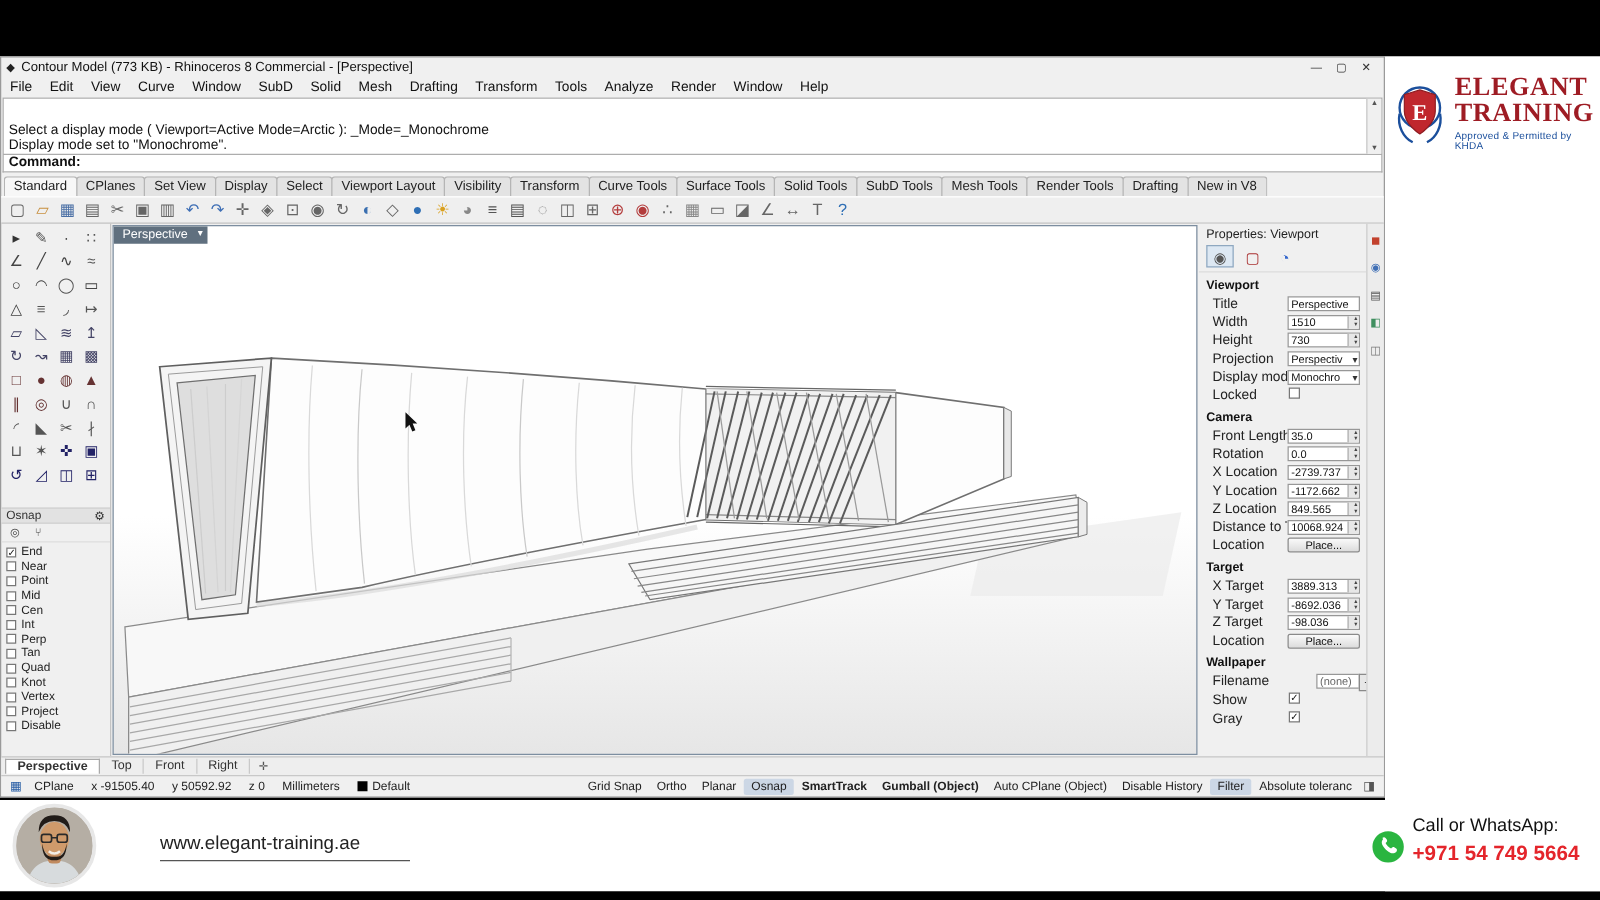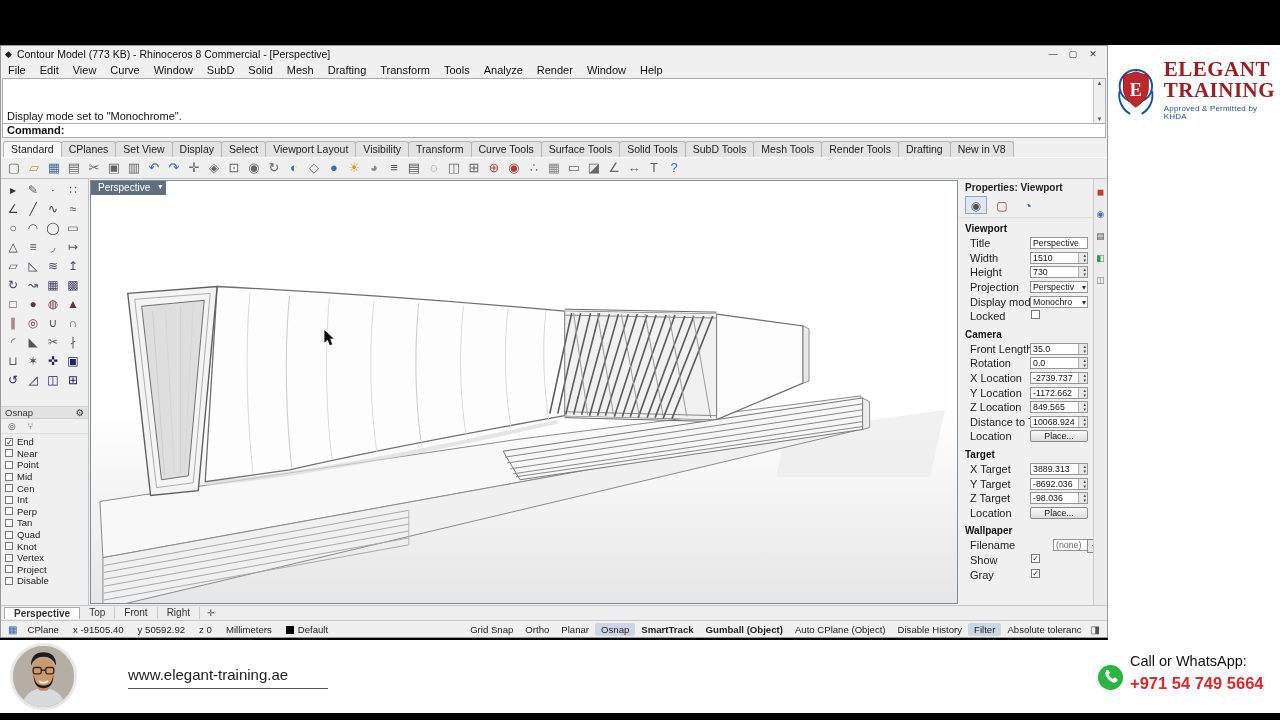--- a/index.html
+++ b/index.html
@@ -46,21 +46,21 @@
 
   .viewport { flex:1; position:relative; margin:1px; border:1px solid #7d8ea0;
               background:linear-gradient(#ffffff 55%, #e6e6e6); overflow:hidden; }
   .vp-label { position:absolute; top:0; left:0; z-index:5; background:#60707f; color:#fff;
               font-size:10px; padding:1px 16px 2px 7px; }
   .vp-label::after { content:"▾"; position:absolute; right:4px; top:1px; font-size:8px; }
   svg.model { position:absolute; inset:0; width:100%; height:100%; }
 
   
   .props { width:134px; background:#f0f0f0; font-size:9.5px; overflow:hidden; }
-  .props-header { font-size:10px; color:#222; padding:3px 6px 1px;font-weight:bold; }
+  .props-header { font-size:10px; color:#222; padding:3px 6px 1px; }
   .props-icons { display:flex; gap:4px; padding:2px 6px 3px; border-bottom:1px solid #dcdcdc; }
   .picon { width:22px; height:18px; text-align:center; line-height:18px; font-size:12px; border:1px solid transparent; }
   .picon.active { border-color:#8fa8c0; background:#dde8f3; }
   .psec-title { font-weight:bold; font-size:10px; padding:5px 6px 2px; color:#111; }
   .prow { display:flex; align-items:center; height:14.6px; padding:0 5px 0 11px; }
   .plabel { flex:1; white-space:nowrap; overflow:hidden; font-size:11px; color:#222; }
   .pctl { width:58px; height:12px; position:relative; flex:0 0 auto; }
   .pctl.text,.pctl.num,.pctl.select,.pctl.filename { background:#fff; border:1px solid #979797; }
   .pval { display:block; font-size:8.8px; line-height:10px; padding:0 2px; white-space:nowrap; overflow:hidden; color:#111; }
   .pctl.num::after { content:""; position:absolute; right:0; top:0; width:8px; height:100%; background:#e7e7e7; border-left:1px solid #b0b0b0; }
@@ -137,20 +137,21 @@
         <span class="menu-item">Drafting</span>
         <span class="menu-item">Transform</span>
         <span class="menu-item">Tools</span>
         <span class="menu-item">Analyze</span>
         <span class="menu-item">Render</span>
         <span class="menu-item">Window</span>
         <span class="menu-item">Help</span>
       </div>
 
     <div class="cmd-history">
+      <div class="cmd-text">Select a display mode ( Viewport=Active  Mode=Arctic ): _Mode=_Monochrome</div>
       <div class="cmd-text">Display mode set to "Monochrome".</div>
       <div class="scrollbar">
         <span>▲</span>
         <span>▼</span>
       </div>
     </div>
     <div class="cmd-prompt">Command:</div>
 
     <div class="tabrow">
 

